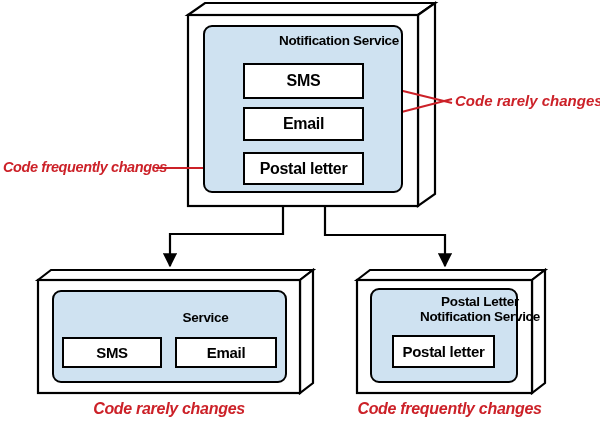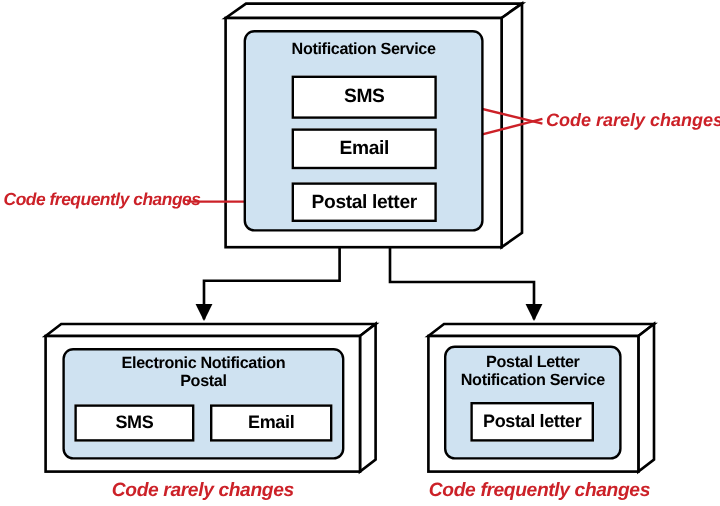--- a/index.html
+++ b/index.html
@@ -14,21 +14,21 @@
   }
   .comp{
     position:absolute;background:#ffffff;border:2.5px solid #000;border-radius:0;
     box-sizing:border-box;display:flex;align-items:center;justify-content:center;
     font-weight:bold;color:#000;letter-spacing:-0.3px;
   }
   .comp-lg{font-size:16px;}
   .comp-sm{font-size:15px;}
   .node-title{
     position:absolute;text-align:center;font-weight:bold;color:#000;
-    font-size:13.5px;line-height:14.5px;letter-spacing:-0.3px;
+    font-size:13.5px;line-height:14.5px;letter-spacing:-0.3px;padding-left:36px;
   }
   .red-note{
     position:absolute;color:#cc2128;font-weight:bold;font-style:italic;
     white-space:nowrap;
   }
   .caption{
     position:absolute;color:#cc2128;font-weight:bold;font-style:italic;
     font-size:16px;text-align:center;letter-spacing:-0.3px;
   }
 </style>
@@ -77,22 +77,22 @@
   <div class="node-title" style="left:203px;top:34px;width:200px;">Notification Service</div>
   <div class="comp comp-lg" style="left:243px;top:63px;width:121px;height:36px;">SMS</div>
   <div class="comp comp-lg" style="left:243px;top:107px;width:121px;height:34px;">Email</div>
   <div class="comp comp-lg" style="left:243px;top:152px;width:121px;height:33px;">Postal letter</div>
 
   <div class="red-note" style="left:455px;top:92px;font-size:15px;">Code rarely changes</div>
   <div class="red-note" style="left:3px;top:159px;font-size:14.5px;letter-spacing:-0.4px;">Code frequently changes</div>
 
   <div class="panel" style="left:52px;top:290px;width:235px;height:93px;"></div>
   <div class="node-title" style="left:52px;top:296px;width:235px;">
-    <span>Electronic Notification</span><br>
-    <span>Postal</span>
+    <br>
+    <span>Service</span>
   </div>
   <div class="comp comp-sm" style="left:62px;top:337px;width:100px;height:31px;">SMS</div>
   <div class="comp comp-sm" style="left:175px;top:337px;width:102px;height:31px;">Email</div>
   <div class="caption" style="left:38px;top:400px;width:262px;">Code rarely changes</div>
 
   <div class="panel" style="left:370px;top:288px;width:148px;height:95px;"></div>
   <div class="node-title" style="left:370px;top:295px;width:148px;">
     <span>Postal Letter</span><br>
     <span>Notification Service</span>
   </div>

